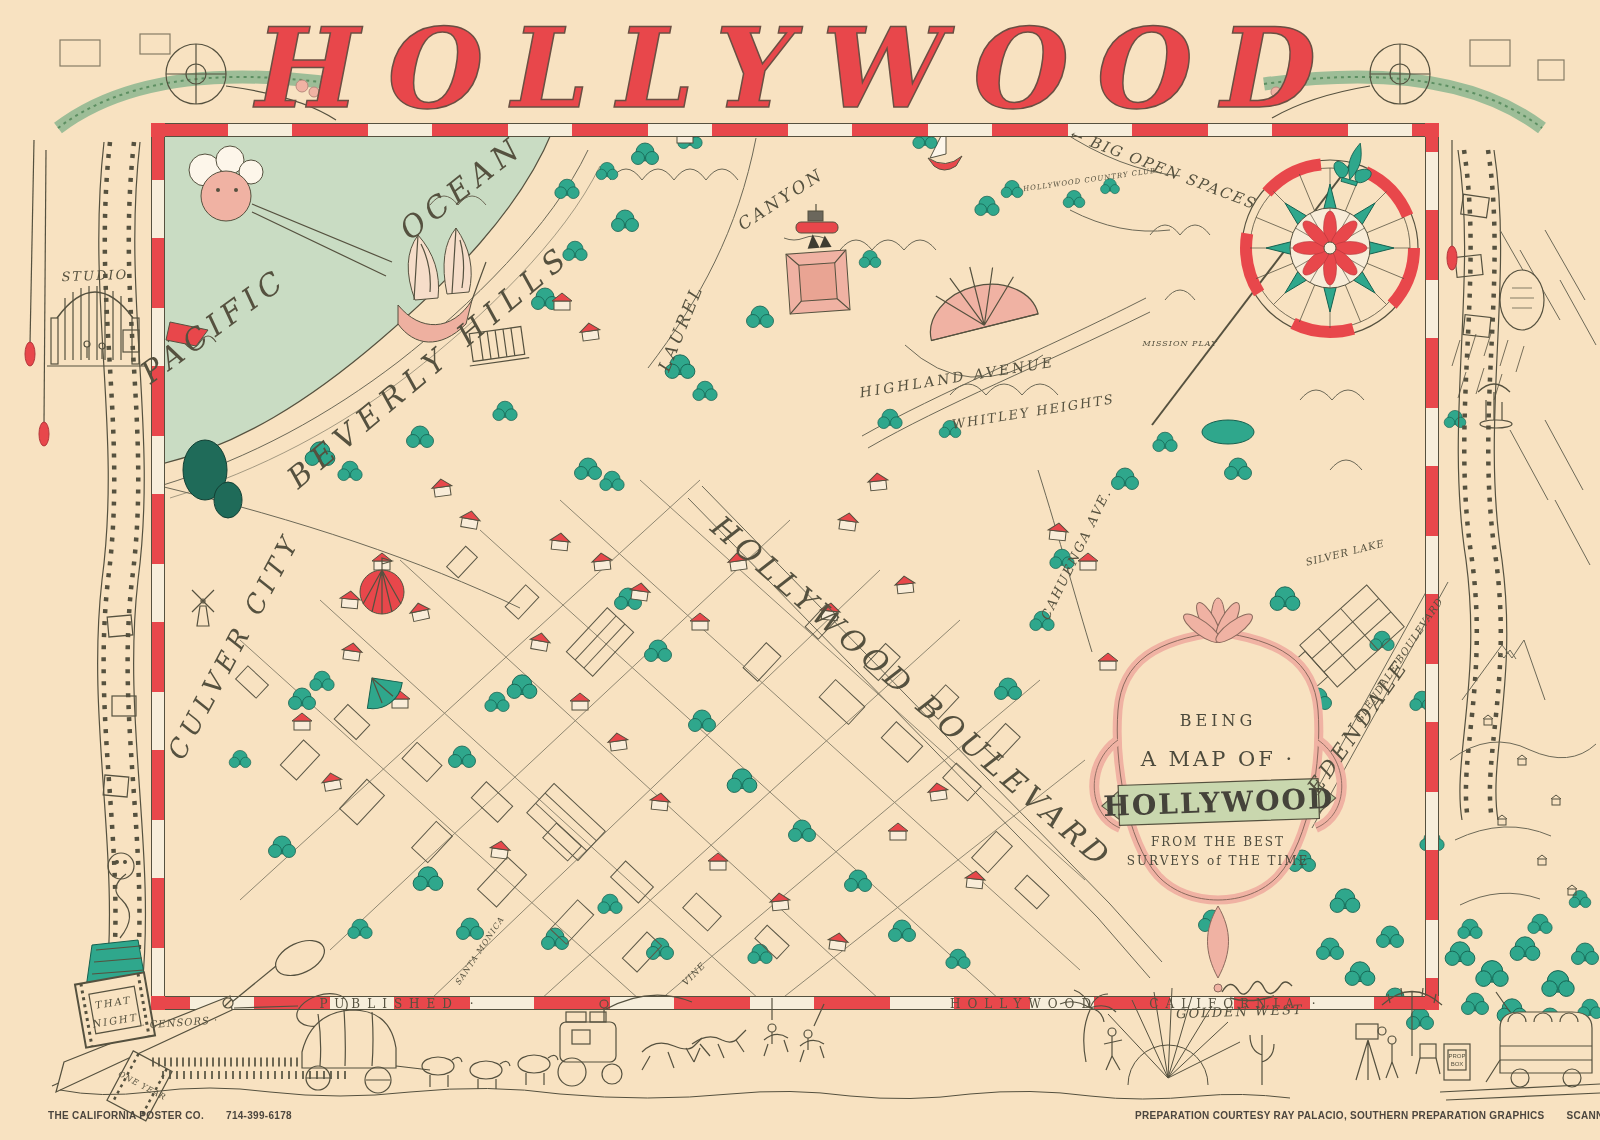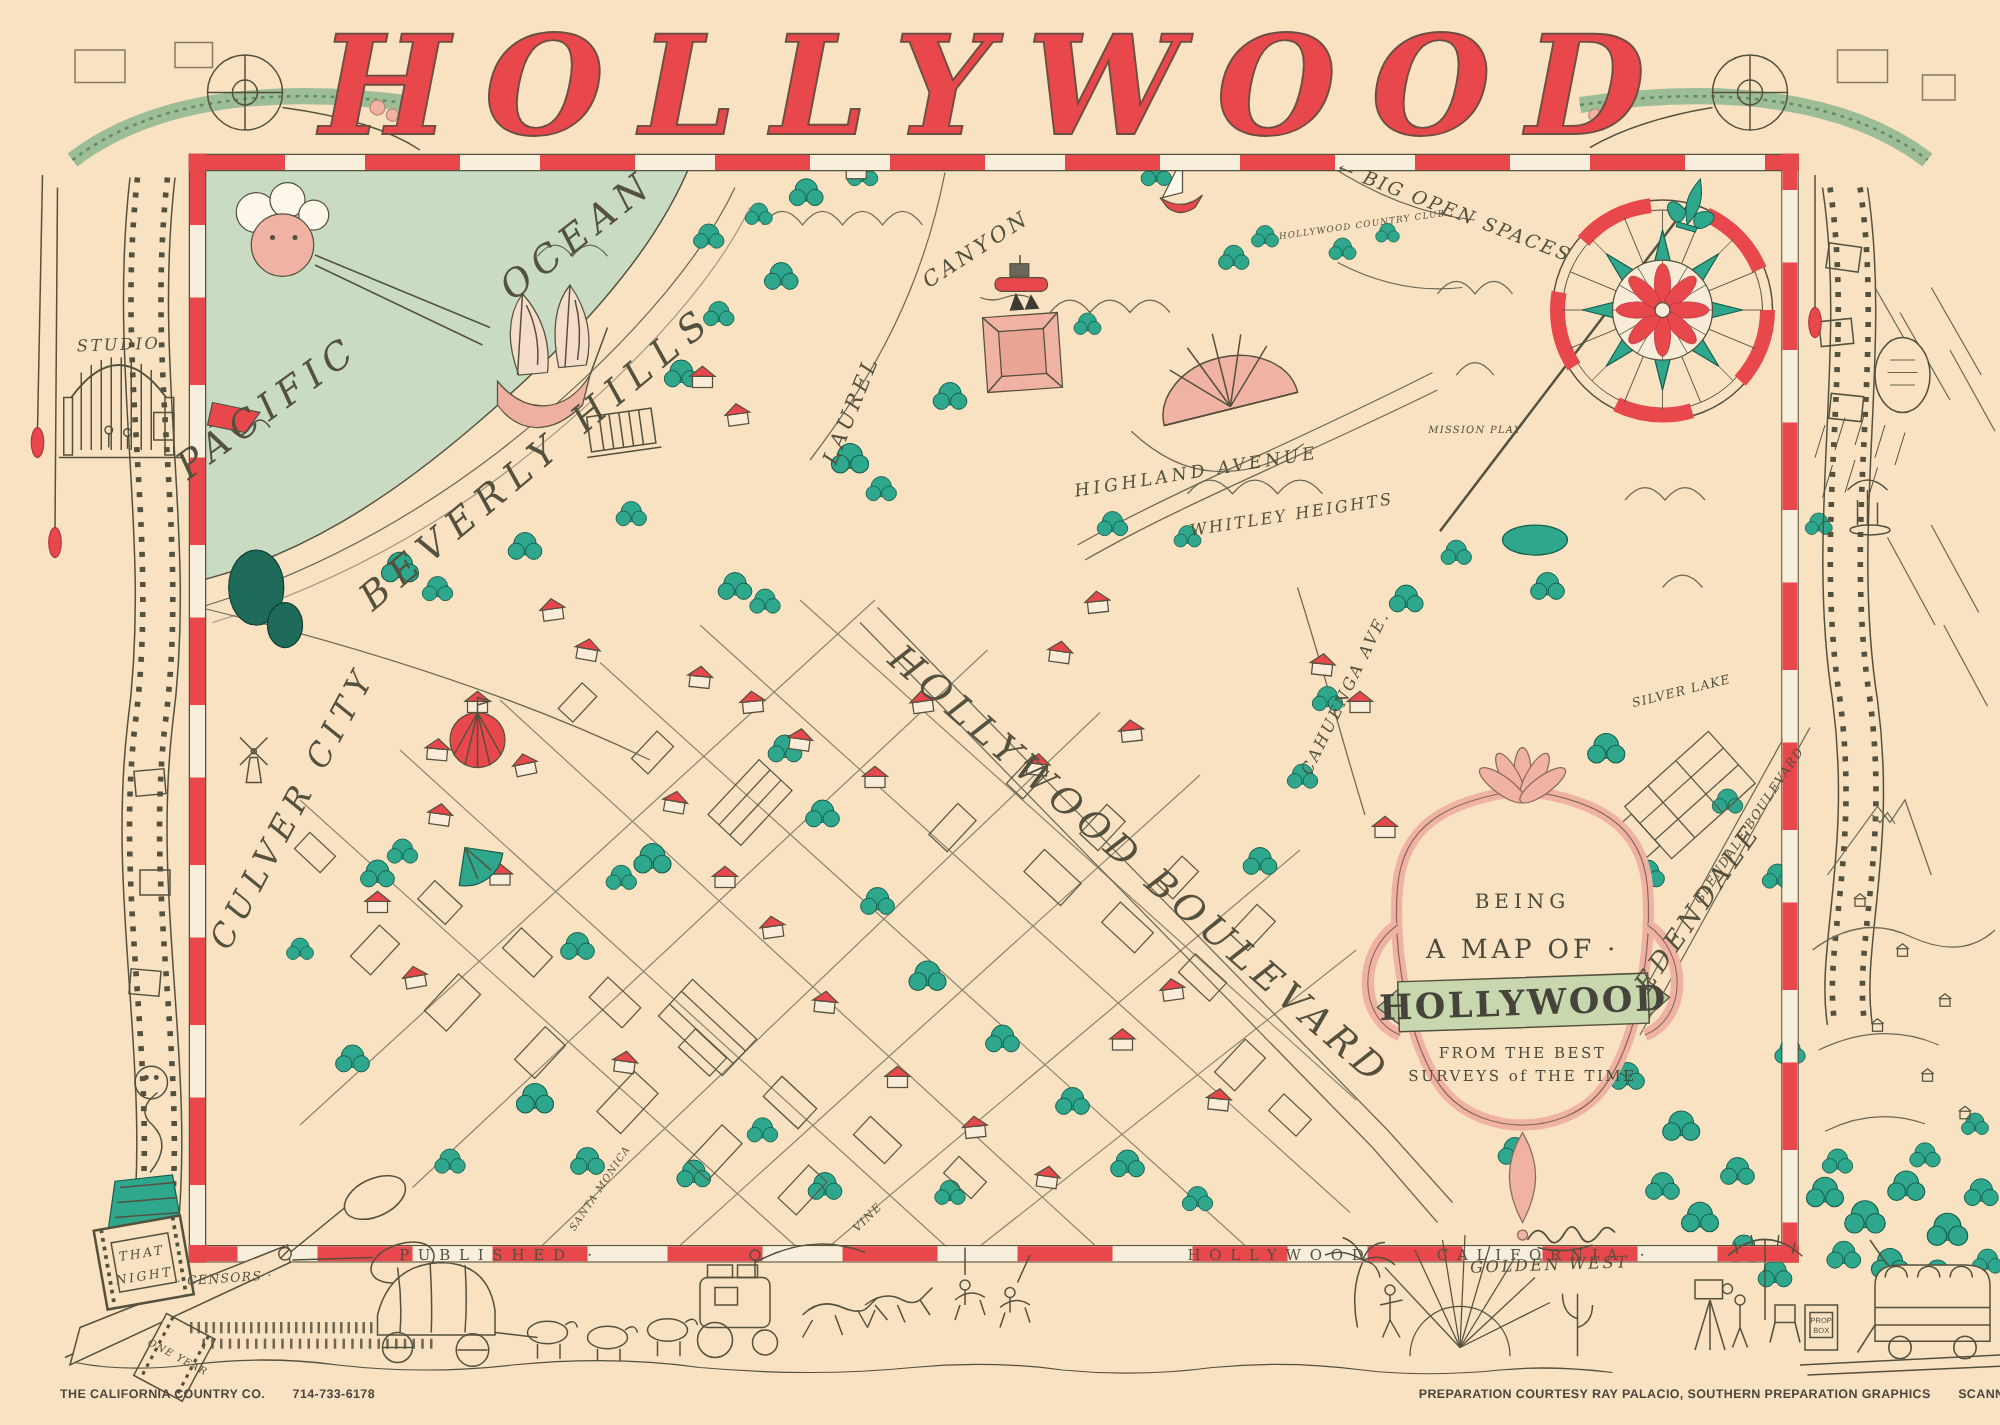--- a/index.html
+++ b/index.html
@@ -669,19 +669,19 @@
         <text x="1457" y="1058" text-anchor="middle" font-size="6" fill="#55513f" font-family="&quot;Liberation Sans&quot;,sans-serif">PROP</text>
         <text x="1457" y="1066" text-anchor="middle" font-size="6" fill="#55513f" font-family="&quot;Liberation Sans&quot;,sans-serif">BOX</text>
         <text x="696" y="976" transform="rotate(-45 696 976)" text-anchor="middle" font-size="9" letter-spacing="1" fill="#55513f" font-family="&quot;DejaVu Serif&quot;,serif" font-style="italic">VINE</text>
         <text x="482" y="952" transform="rotate(-56 482 952)" text-anchor="middle" font-size="8" letter-spacing="1" fill="#55513f" font-family="&quot;DejaVu Serif&quot;,serif" font-style="italic">SANTA MONICA</text>
       </g>
 </svg>
 
 <div class="title">HOLLYWOOD</div>
 
 <div class="credit" style="left:48px;">
-  <span>THE CALIFORNIA COUNTRY CO.</span><span>714-733-6178</span>
+  <span>THE CALIFORNIA POSTER CO.</span><span>714-399-6178</span>
 </div>
 <div class="credit" style="left:1135px;">
   <span>PREPARATION COURTESY RAY PALACIO, SOUTHERN PREPARATION GRAPHICS</span><span>SCANNINGS COURTESY HEINZ-WEBER</span>
 </div>
 
 </div>
 
 </body></html>

